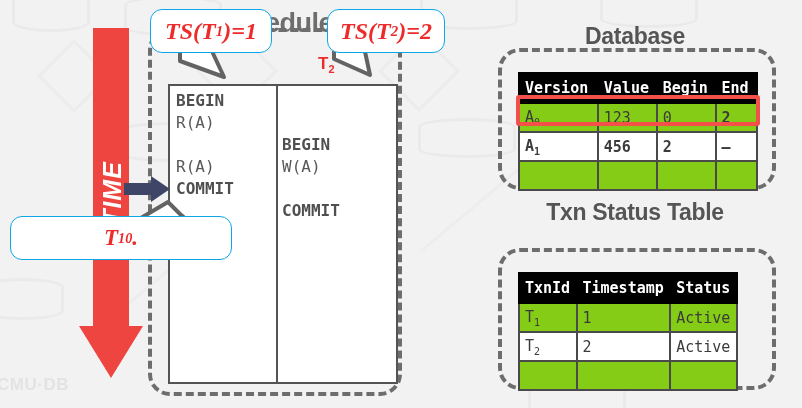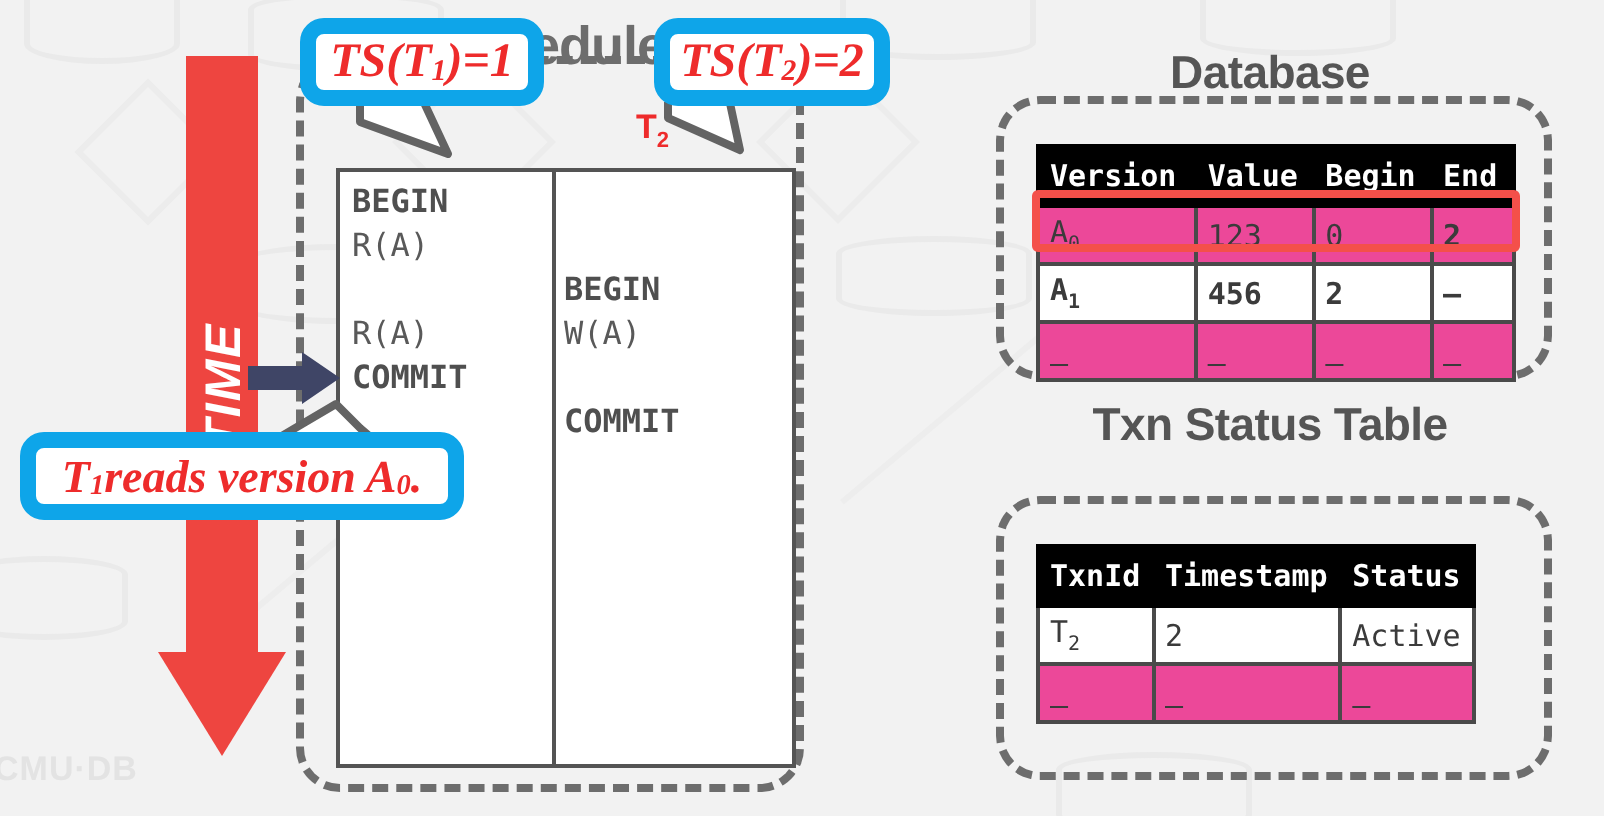--- a/index.html
+++ b/index.html
@@ -58,23 +58,23 @@
 
   .op-col{position:absolute;font-family:"DejaVu Sans Mono",monospace;font-size:16px;color:#595959;}
   #col-t1{left:176px;top:90px;}
   #col-t2{left:282px;top:90px;}
   .op{height:22px;line-height:22px;white-space:pre;}
   .op.b{font-weight:bold;color:#4f4f4f;}
   .op.sp{visibility:hidden;}
 
   
   .callout{
-    position:absolute;background:#ffffff;border:8px solid #0ea5e9;
+    position:absolute;background:#ffffff;border:1px solid #0ea5e9;
     border-radius:12px;box-sizing:border-box;
-    display:flex;align-items:flex-end;justify-content:center;
+    display:flex;align-items:center;justify-content:center;
     color:#ee2b2b;font-weight:bold;font-style:italic;
     font-family:"Liberation Serif",serif;
     z-index:30;
   }
   .callout sub{font-size:0.62em;}
   #callout-ts1{left:150px;top:9px;width:122px;height:44px;font-size:24px;}
   #callout-ts2{left:327px;top:9px;width:118px;height:44px;font-size:24px;}
   #callout-read{left:10px;top:216px;width:222px;height:44px;font-size:23px;}
 
   .tail{position:absolute;z-index:29;}
@@ -103,21 +103,21 @@
     background:#ffffff;
   }
   table.dtable th{
     background:#000000;color:#ffffff;font-weight:bold;text-align:left;
     padding:2px 5px;height:24px;border:2px solid #000;white-space:nowrap;
   }
   table.dtable td{
     border:2px solid #4a4a4a;padding:1px 5px;height:25px;color:#3b3b3b;
     text-align:left;vertical-align:middle;white-space:nowrap;
   }
-  table.dtable tr.shade td{background:#ec4899;text-decoration:underline;}
+  table.dtable tr.shade td{background:#84cc16;}
   table.dtable tr.plain td{background:#ffffff;}
   td.red, .red{color:#ee2b2b;font-weight:bold;}
   td sub, th sub{font-size:10px;}
 
   #db-table{left:518px;top:72px;width:240px;}
   #txn-table{left:518px;top:272px;width:220px;}
 
   #db-hilite{
     position:absolute;left:516px;top:95px;width:244px;height:31px;
     border:4px solid #f4504a;border-radius:3px;box-sizing:border-box;z-index:15;
@@ -205,21 +205,20 @@
     <span>)=1</span>
 </div>
 <div class="callout" id="callout-ts2">
   <span>TS(T</span>
     <sub>2</sub>
     <span>)=2</span>
 </div>
 <div class="callout" id="callout-read">
   <span>T</span>
     <sub>1</sub>
-    <span> reads version A</span>
     <sub>0</sub>
     <span>.</span>
 </div>
 
 <div class="grp-title" id="db-title">Database</div>
 <div class="grp-panel" id="db-panel"></div>
 <table class="dtable" id="db-table">
   <thead>
       <tr>
         <th style="width: 86px;">Version</th>
@@ -255,20 +254,25 @@
 <div class="grp-panel" id="txn-panel"></div>
 <table class="dtable" id="txn-table">
   <thead>
       <tr>
         <th style="width: 60px;">TxnId</th>
         <th style="width: 98px;">Timestamp</th>
         <th style="width: 82px;">Status</th>
       </tr>
     </thead>
   <tbody>
+      <tr class="shade">
+        <td><span>T</span><sub>1</sub></td>
+        <td>1</td>
+        <td>Active</td>
+      </tr>
       <tr class="plain">
         <td><span>T</span><sub>2</sub></td>
         <td>2</td>
         <td>Active</td>
       </tr>
       <tr class="shade">
         <td>&nbsp;</td>
         <td>&nbsp;</td>
         <td>&nbsp;</td>
       </tr>

